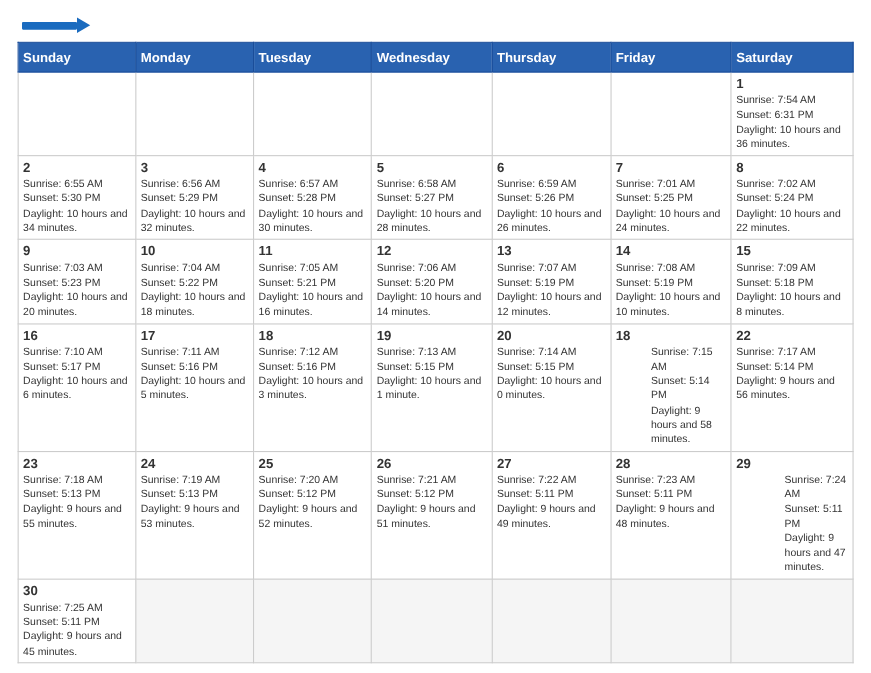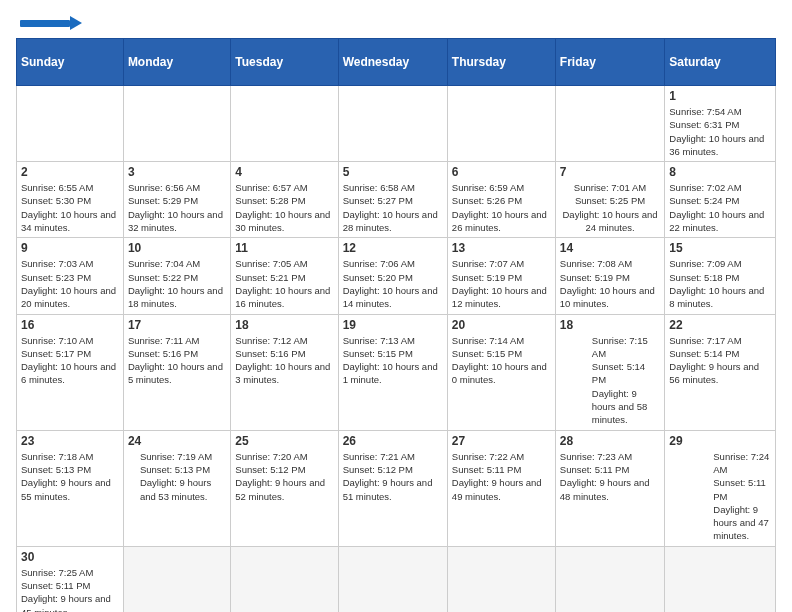--- a/index.html
+++ b/index.html
@@ -36,21 +36,21 @@
     .calendar {
       width: 100%;
       border-collapse: collapse;
       border: 1px solid #ccc;
     }
     .calendar th {
       background: #2962b0;
       color: #fff;
       font-size: 12px;
       font-weight: bold;
-      padding: 16px 4px;
+      padding: 6px 4px;
       text-align: left;
       border: 1px solid #1a4d99;
     }
     .calendar td {
       border: 1px solid #ccc;
       vertical-align: top;
       padding: 3px 4px;
       width: 113px;
       min-height: 80px;
       font-size: 10px;
@@ -154,21 +154,21 @@
 Daylight: 10 hours and 28 minutes.</div>
         </td>
         <td>
           <span class="day-number">6</span>
           <div class="day-info" style="white-space: pre-line;">Sunrise: 6:59 AM
 Sunset: 5:26 PM
 Daylight: 10 hours and 26 minutes.</div>
         </td>
         <td>
           <span class="day-number">7</span>
-          <div class="day-info" style="white-space: pre-line; text-align: center;">Sunrise: 7:01 AM
+          <div class="day-info" style="white-space: pre-line;">Sunrise: 7:01 AM
 Sunset: 5:25 PM
 Daylight: 10 hours and 24 minutes.</div>
         </td>
         <td>
           <span class="day-number">8</span>
           <div class="day-info" style="white-space: pre-line;">Sunrise: 7:02 AM
 Sunset: 5:24 PM
 Daylight: 10 hours and 22 minutes.</div>
         </td>
       </tr>
@@ -262,21 +262,21 @@
       </tr>
       <tr>
         <td>
           <span class="day-number">23</span>
           <div class="day-info" style="white-space: pre-line;">Sunrise: 7:18 AM
 Sunset: 5:13 PM
 Daylight: 9 hours and 55 minutes.</div>
         </td>
         <td>
           <span class="day-number">24</span>
-          <div class="day-info" style="white-space: pre-line; margin-left: 12px;">Sunrise: 7:19 AM
+          <div class="day-info" style="white-space: pre-line;">Sunrise: 7:19 AM
 Sunset: 5:13 PM
 Daylight: 9 hours and 53 minutes.</div>
         </td>
         <td>
           <span class="day-number">25</span>
           <div class="day-info" style="white-space: pre-line;">Sunrise: 7:20 AM
 Sunset: 5:12 PM
 Daylight: 9 hours and 52 minutes.</div>
         </td>
         <td>

